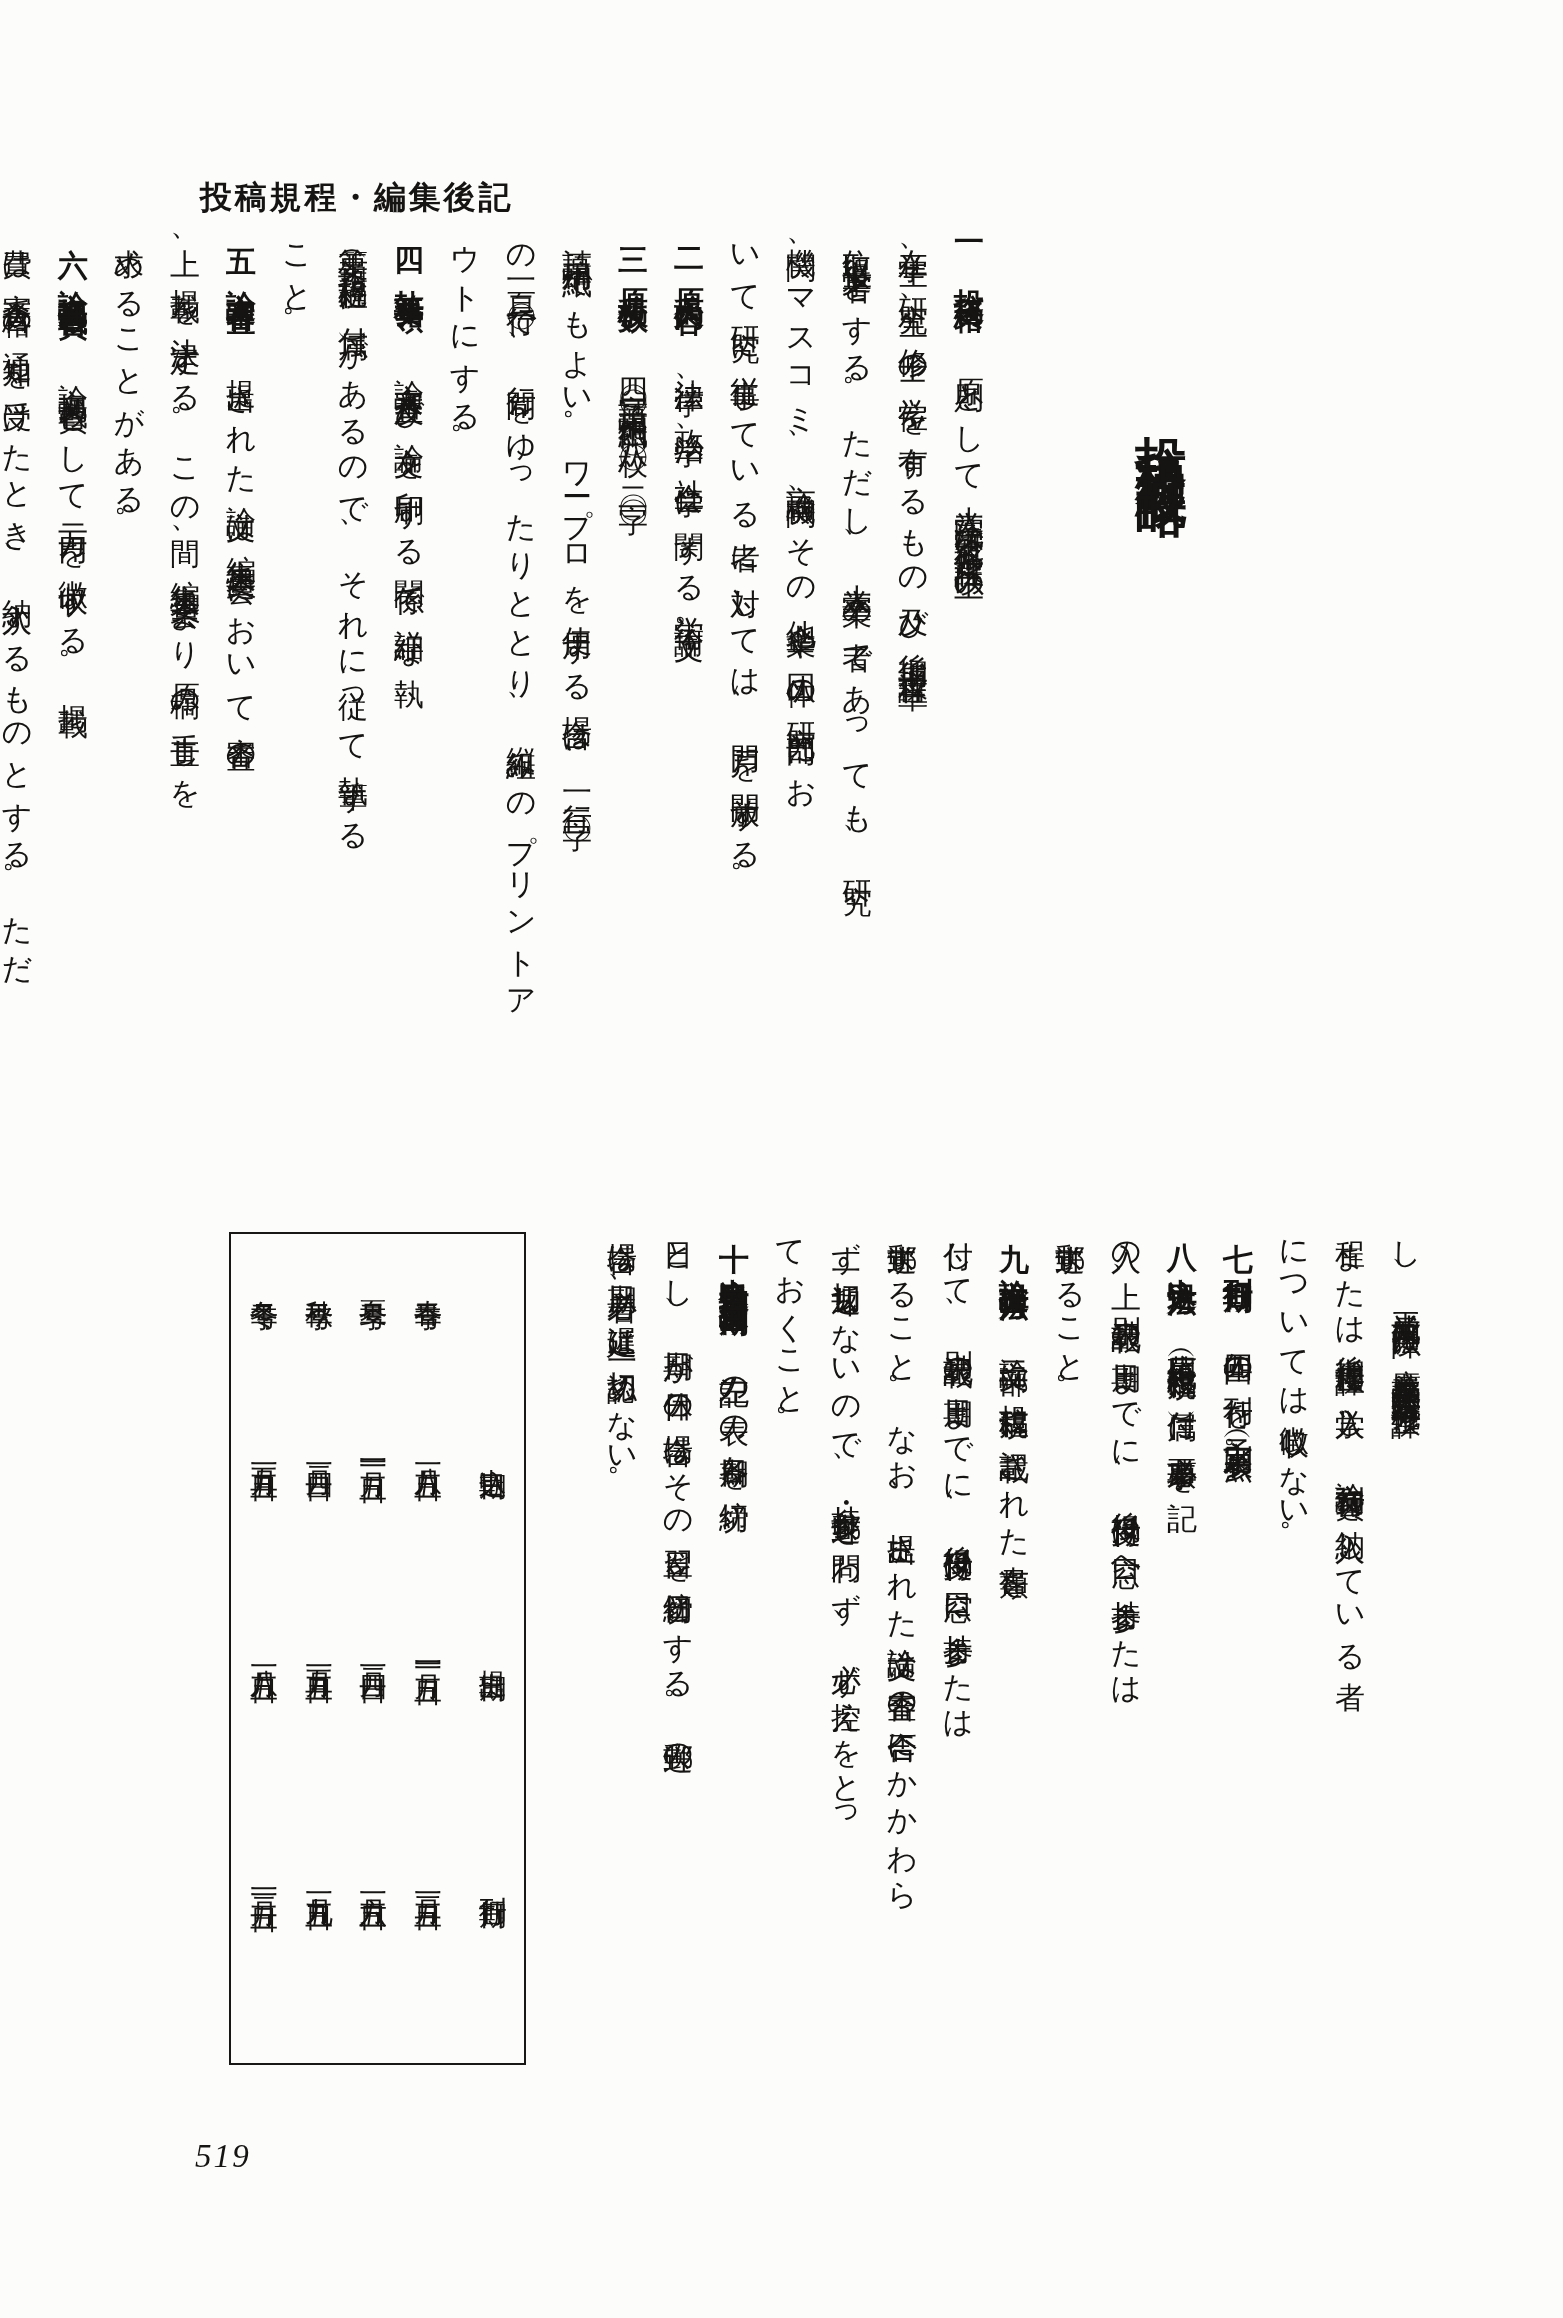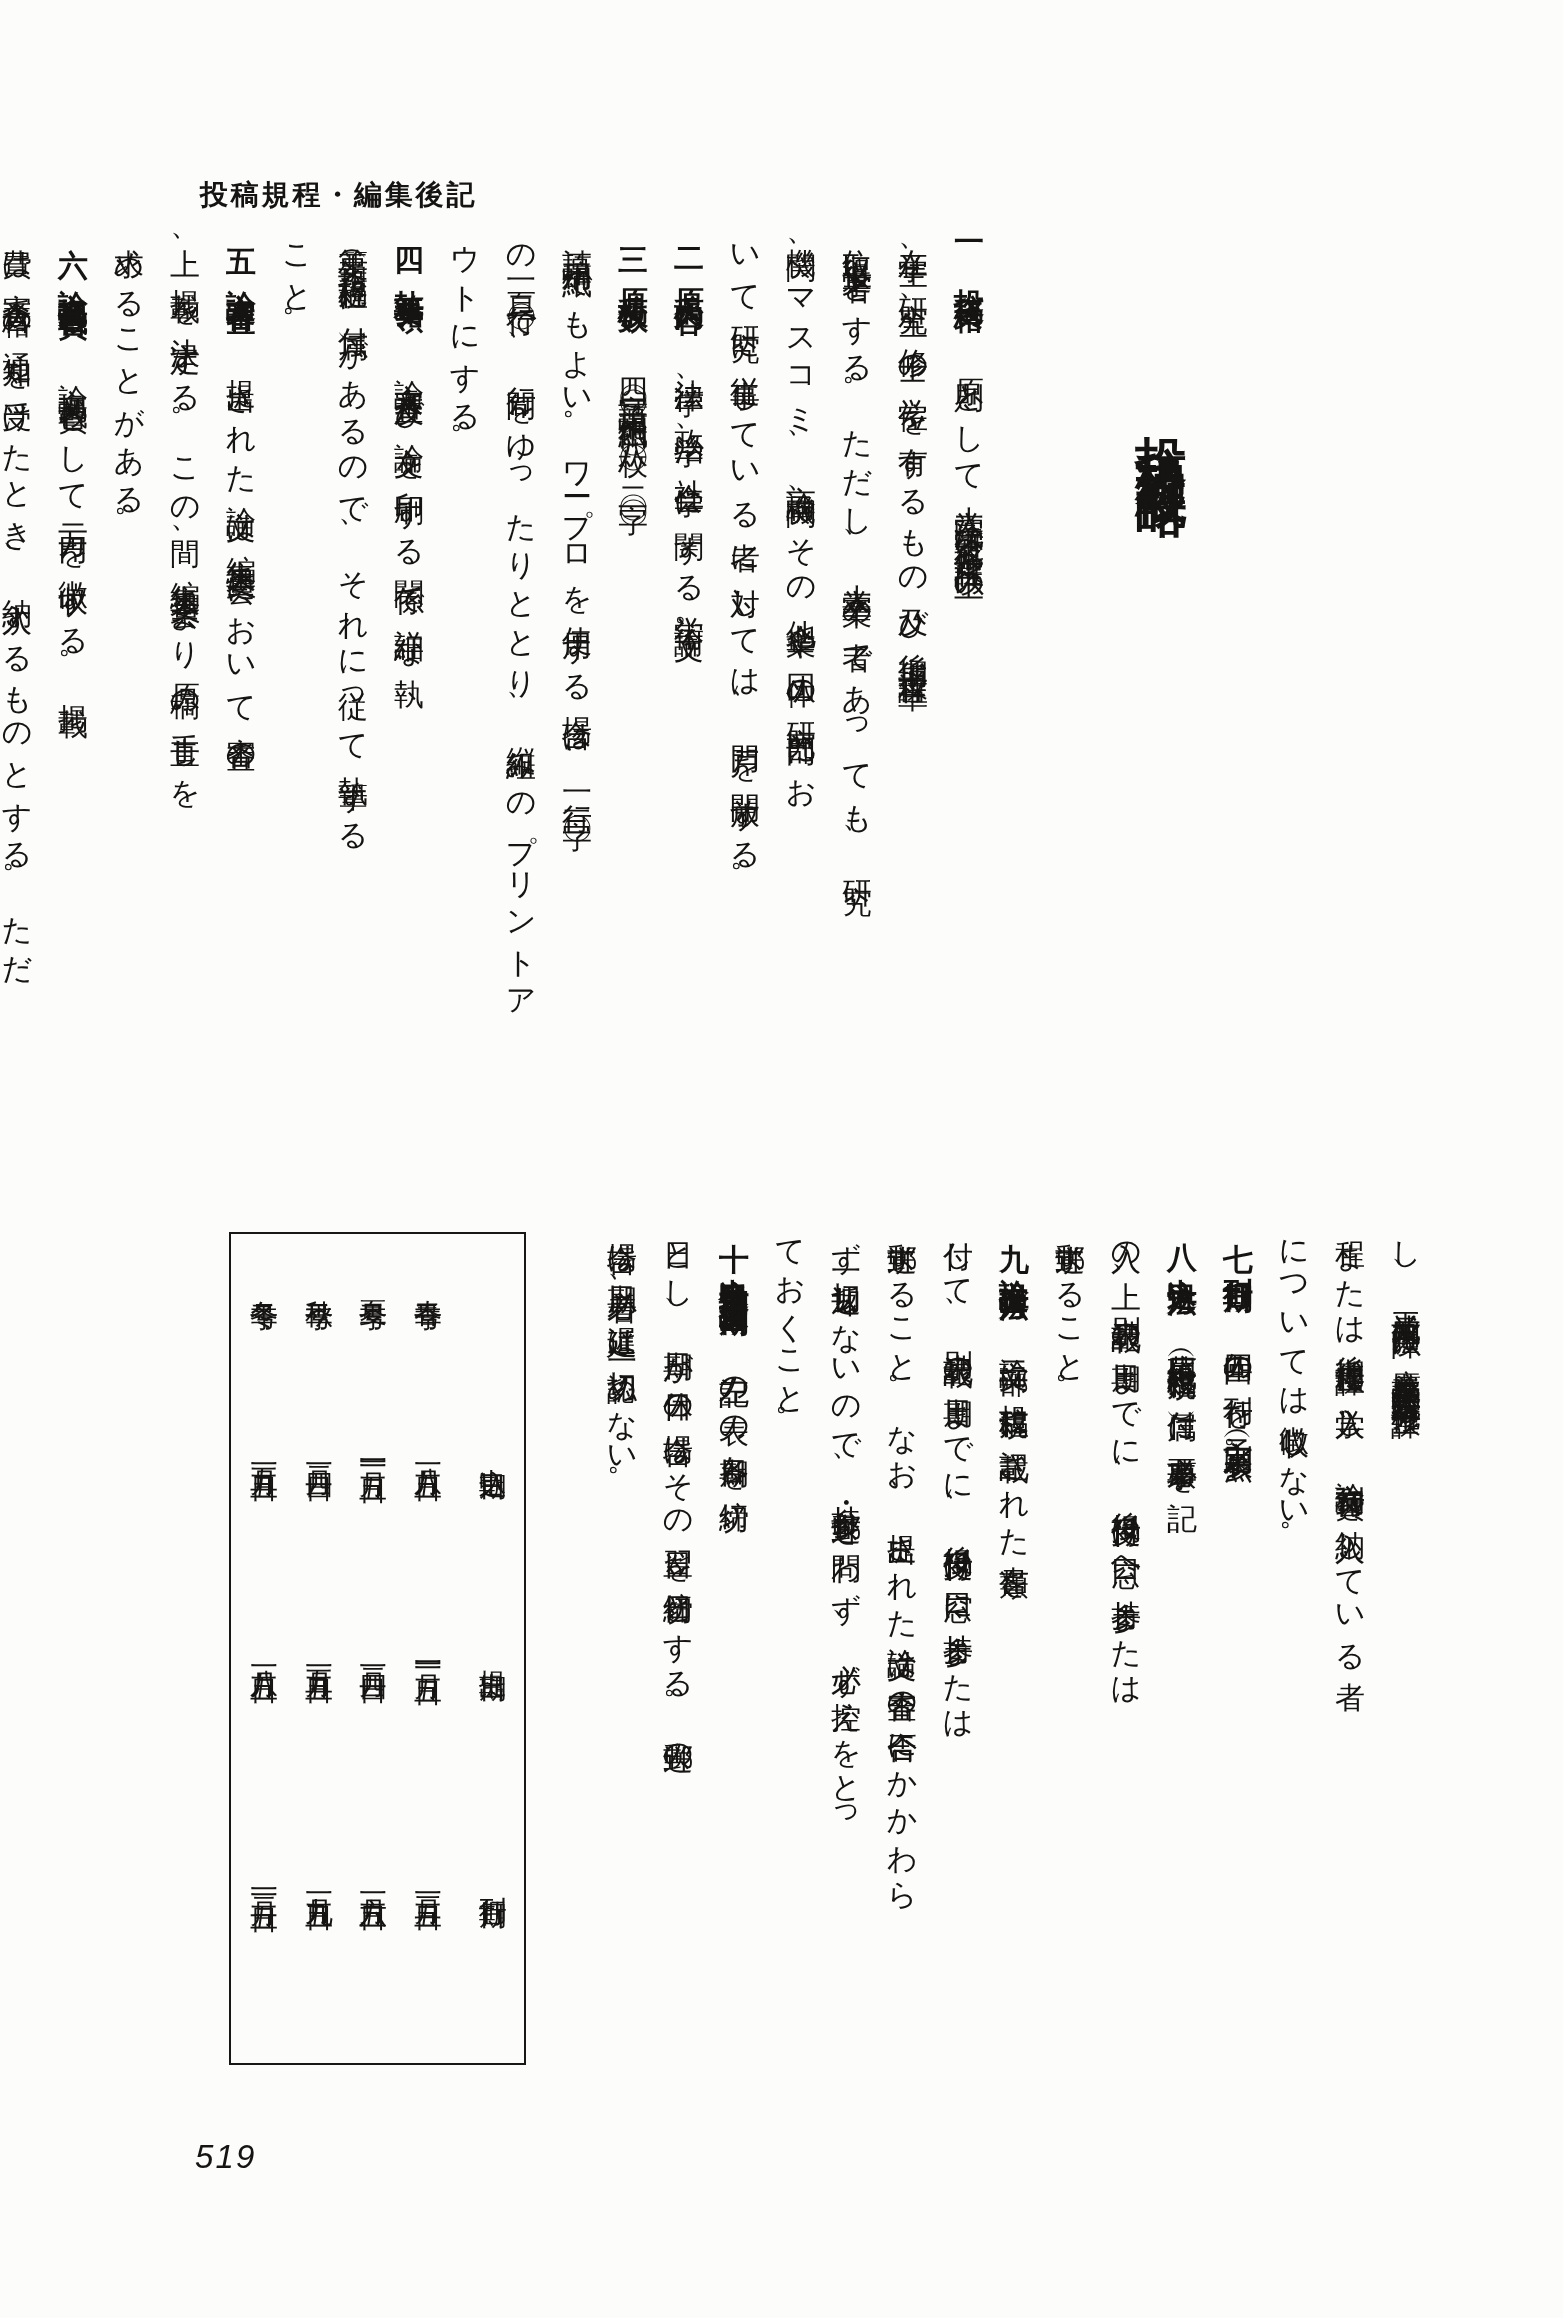--- a/index.html
+++ b/index.html
@@ -13,21 +13,21 @@
     overflow: hidden;
   }
 
   
   .running-header {
     position: absolute;
     left: 200px;
     top: 176px;
     font-family: Liberation Sans, sans-serif;
     font-weight: 600;
-    font-size: 28px;
+    font-size: 32px;
     letter-spacing: 2.8px;
     white-space: nowrap;
   }
 
   
   .vblock {
     position: absolute;
     writing-mode: vertical-rl;
     text-orientation: mixed;
   }
@@ -98,21 +98,21 @@
   }
   .band-name { top: 44px; }
   .band-0 { top: 212px; }
   .band-1 { top: 414px; }
   .band-2 { top: 641px; }
 
   .page-number {
     position: absolute;
     left: 195px;
     top: 2138px;
-    font-family: Liberation Sans, sans-serif;
+    font-family: Liberation Serif, serif;
     font-style: italic;
     font-size: 33px;
     letter-spacing: 2.1px;
   }
 </style>
 </head>
 <body>
 
 <div class="page">
   <div class="running-header">投稿規程・編集後記</div>

